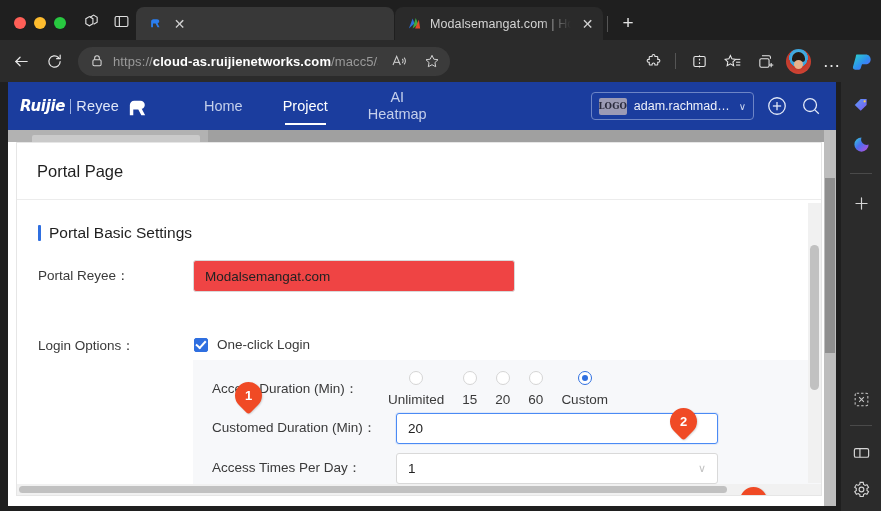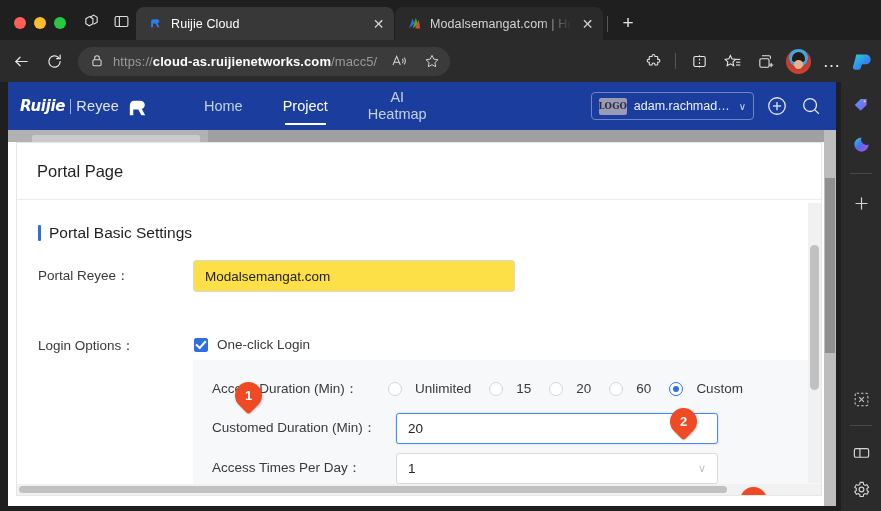--- a/index.html
+++ b/index.html
@@ -219,21 +219,21 @@
   .form { padding: 18px 0 0 0; position: relative; }
 
   .frow { display: flex; align-items: center; margin-bottom: 0; }
   .flabel {
     width: 176px; flex: 0 0 176px; text-align: left; padding-left: 21px;
     font-size: 13.5px; color: #3a3a3a;
   }
   .txtinput {
     width: 322px; height: 32px; border: 1px solid #d9d9d9; border-radius: 3px;
     font-size: 13.5px; color: #222; padding: 0 11px;
-    display: flex; align-items: center; background: #fde047;
+    display: flex; align-items: center; background: #ef4444;
   }
 
   .row-name { margin-bottom: 19px; }
 
   .login-label { padding-top: 0; }
   .login-block { flex: 1 1 auto; }
 
   .checkline { display: flex; align-items: center; gap: 9px; padding-left: 1px; }
   .cbox {
     width: 14px; height: 14px; border-radius: 2px; border: 1px solid #cfcfcf;
@@ -249,21 +249,21 @@
   .subpanel {
     background: #f7f8fa; margin-top: 8px;
     padding: 10px 0 12px 0; width: 630px;
   }
   .subrow { display: flex; align-items: center; height: 37px; }
   .sublabel {
     width: 195px; flex: 0 0 195px; padding-left: 19px;
     font-size: 13.5px; color: #3a3a3a;
   }
   .radios { display: flex; align-items: center; gap: 0; }
-  .radio { display: flex; align-items: center; gap: 13px; margin-right: 18px; }
+  .radio { display: flex; align-items: center; gap: 7px; margin-right: 18px; flex-direction: column; }
   .rdot {
     width: 14px; height: 14px; border-radius: 50%;
     border: 1px solid #d5d5d5; background: #fff;
   }
   .rdot.on { border: 1px solid #2f6fe0; background: #fff;
     display:flex; align-items:center; justify-content:center; }
   .rdot.on::after { content:""; width:6px; height:6px; border-radius:50%; background:#2f6fe0; }
   .rlabel { font-size: 13.5px; color: #3a3a3a; }
 
   .subinput {
@@ -342,21 +342,20 @@
           <line x1="9" y1="5" x2="9" y2="19"></line>
       </svg>
     </div>
 
     <div class="tab active">
       <span class="tab-fav">
         <svg viewBox="0 0 24 24" width="15" height="15" fill="#2a7ef0">
           <path d="M5 18V8.5c0-2 1.6-3.5 3.6-3.5h5.9c2 0 3.5 1.5 3.5 3.4 0 1.7-1.1 3-2.7 3.4l3.2 6.2h-3.3l-3-5.9H8v5.9z"></path>
         </svg>
       </span>
-      <span class="tab-title">Ruijie Cloud</span>
       <span class="tab-close">✕</span>
     </div>
 
     <div class="tab inactive">
       <span class="tab-fav">
         <svg viewBox="0 0 24 24" width="15" height="15">
           <path d="M3 20 L9 4 L12 12 Z" fill="#2b6fd6"></path>
           <path d="M9 20 L14 3 L18 13 Z" fill="#3fa93f"></path>
           <path d="M13 20 L19 6 L21 20 Z" fill="#e04b2a"></path>
         </svg>

